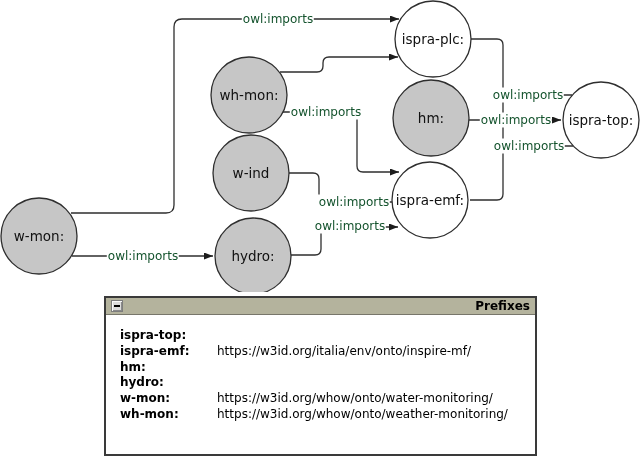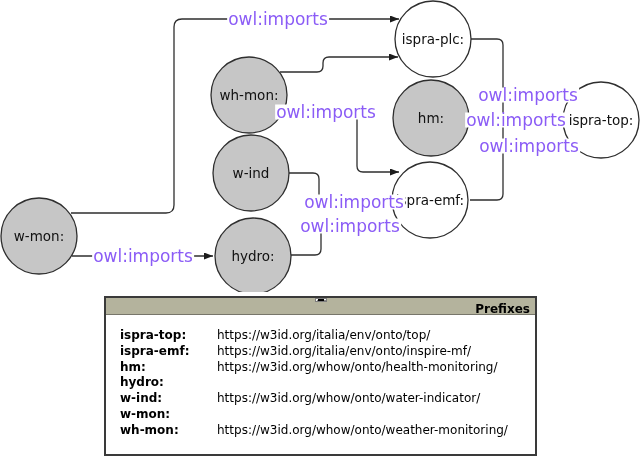--- a/index.html
+++ b/index.html
@@ -4,32 +4,32 @@
 <style>
   html,body { margin:0; padding:0; }
   body {
     width:640px; height:461px; background:#ffffff; position:relative; overflow:hidden;
     font-family:"DejaVu Sans","Liberation Sans",sans-serif;
   }
   .graph { position:absolute; left:0; top:0; width:640px; height:292px; }
   .graph svg { position:absolute; left:0; top:0; }
   .edge-label {
     position:absolute; transform:translate(-50%,-50%);
-    background:#ffffff; color:#8b5cf6; font-size:17px; line-height:15px;
+    background:#ffffff; color:#14532d; font-size:12px; line-height:15px;
     white-space:nowrap; padding:0 1px;
   }
   .node-text { font-size:13.5px; fill:#111; }
   
   .pwin {
     position:absolute; left:104px; top:296px; width:433px; height:160px;
     background:#ffffff; border:2px solid #3a3a3a; box-sizing:border-box;
   }
   .pwin-titlebar {
     height:17px; background:#b4b39d; border-bottom:1px solid #77766a;
-    display:flex; align-items:center; padding:0 5px; box-sizing:border-box;flex-direction:column;
+    display:flex; align-items:center; padding:0 5px; box-sizing:border-box;
   }
   .min-btn {
     width:12px; height:12px; background:#dcdcdc; border:1px solid #7d7d7d;
     box-shadow: inset 1px 1px 0 #fafafa, inset -1px -1px 0 #8a8a8a;
     display:flex; align-items:center; justify-content:center; box-sizing:border-box;
   }
   .min-glyph { width:6px; height:2px; background:#000; }
   .pwin-title { margin-left:auto; font-weight:bold; font-size:12px; color:#000; }
   .pwin-body { padding:13px 0 0 14px; }
   .prow { display:flex; font-size:12px; line-height:15.8px; color:#000; }
@@ -103,40 +103,35 @@
 <div class="pwin">
   <div class="pwin-titlebar">
     <div class="min-btn">
       <span class="min-glyph"></span>
     </div>
     <span class="pwin-title">Prefixes</span>
   </div>
   <div class="pwin-body">
     <div class="prow">
       <span class="pfx">ispra-top:</span>
-      <span class="uri">https://w3id.org/italia/env/onto/top/</span>
     </div>
     <div class="prow">
       <span class="pfx">ispra-emf:</span>
       <span class="uri">https://w3id.org/italia/env/onto/inspire-mf/</span>
     </div>
     <div class="prow">
     </div>
     <div class="prow">
       <span class="pfx">hm:</span>
-      <span class="uri">https://w3id.org/whow/onto/health-monitoring/</span>
     </div>
     <div class="prow">
       <span class="pfx">hydro:</span>
     </div>
     <div class="prow">
-      <span class="pfx">w-ind:</span>
-      <span class="uri">https://w3id.org/whow/onto/water-indicator/</span>
-    </div>
-    <div class="prow">
       <span class="pfx">w-mon:</span>
+      <span class="uri">https://w3id.org/whow/onto/water-monitoring/</span>
     </div>
     <div class="prow">
       <span class="pfx">wh-mon:</span>
       <span class="uri">https://w3id.org/whow/onto/weather-monitoring/</span>
     </div>
   </div>
 </div>
 
 </body></html>

